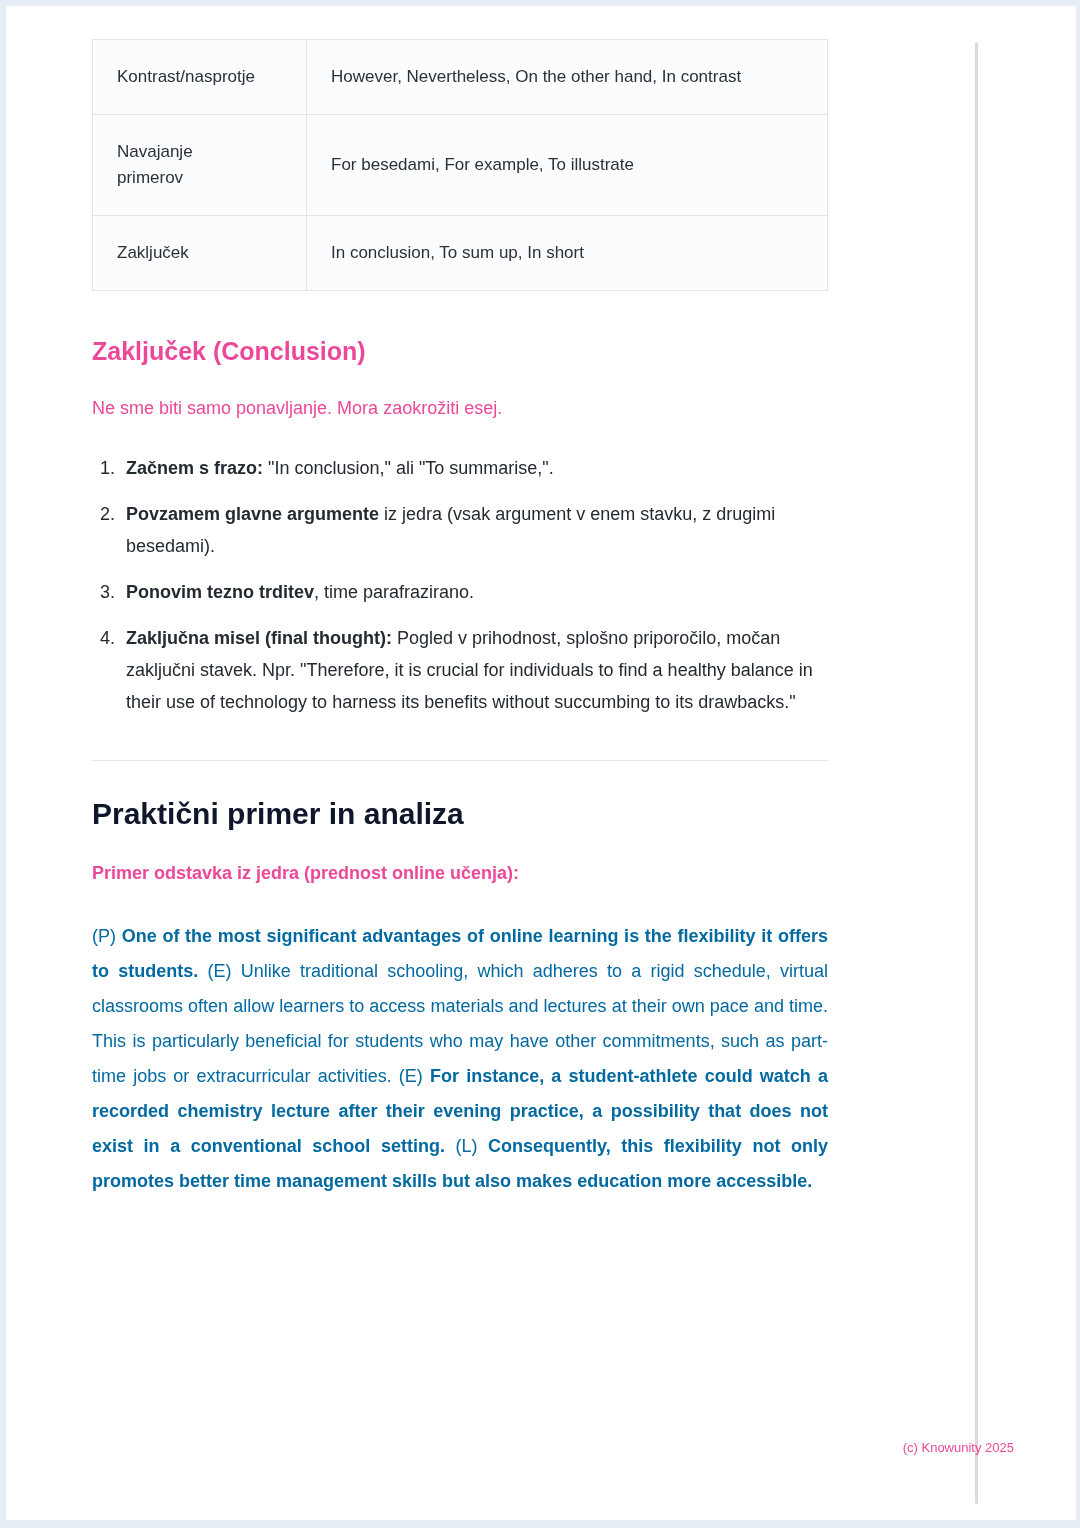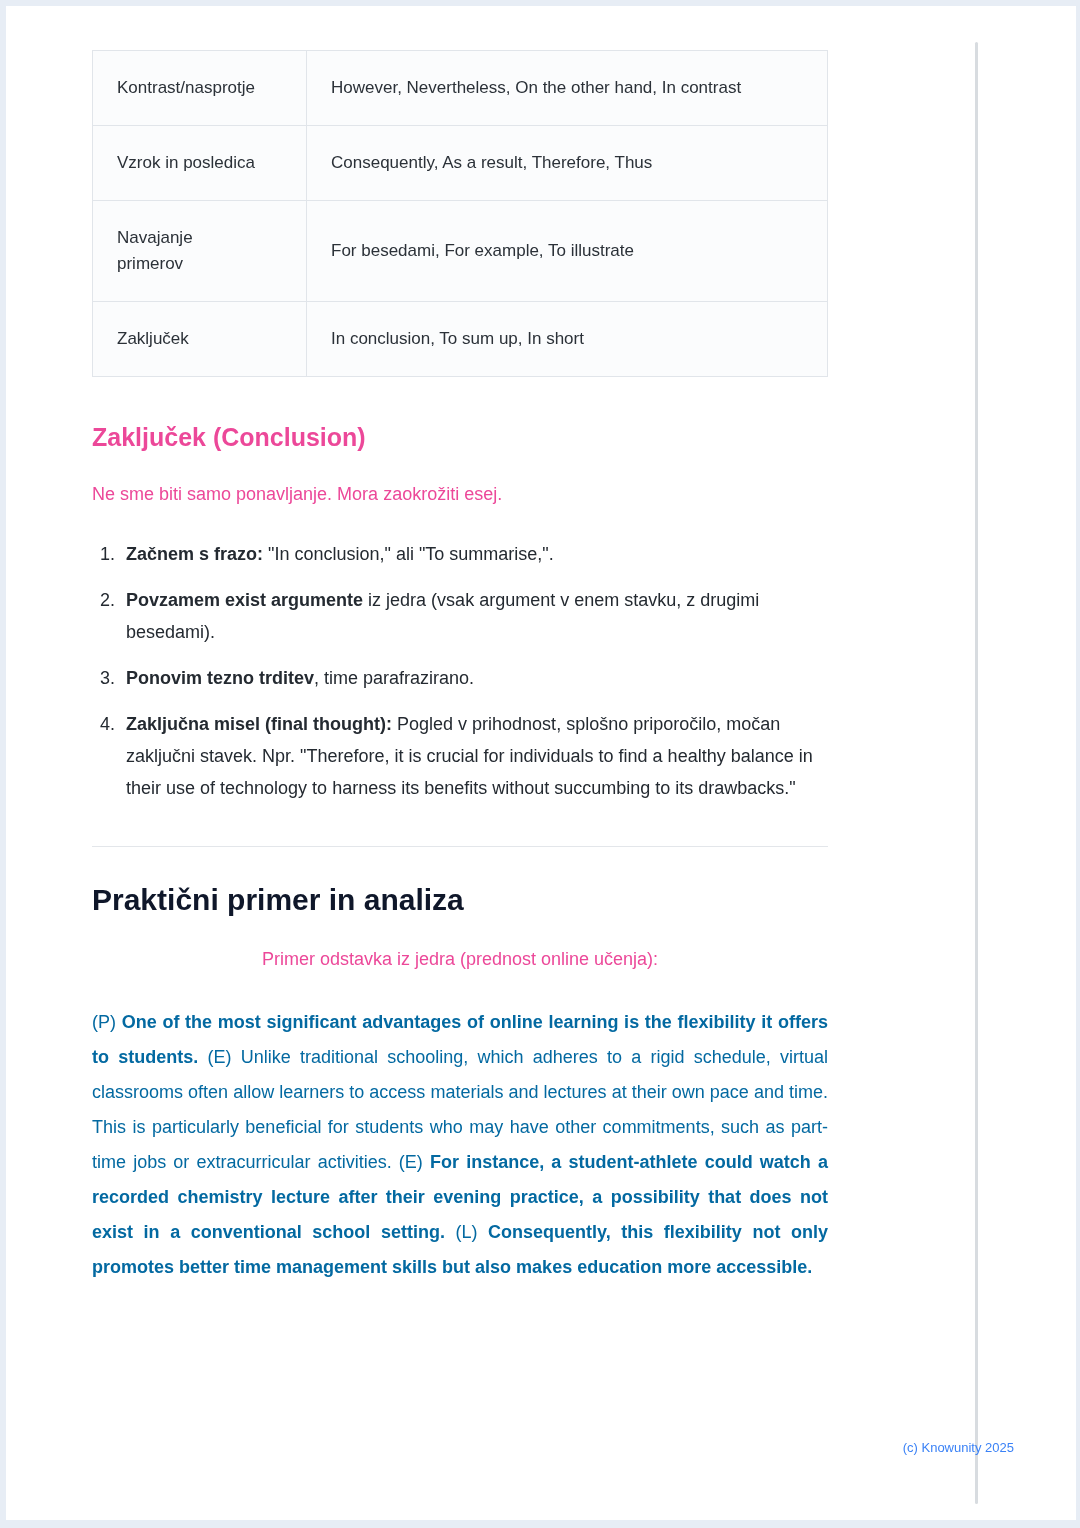--- a/index.html
+++ b/index.html
@@ -10,21 +10,21 @@
     color: #222831;
     overflow: hidden;
   }
   .page {
     position: absolute;
     top: 6px; left: 6px; right: 4px; bottom: 8px;
     background: #ffffff;
   }
   .content {
     position: absolute;
-    top: 12px; left: 86px;
+    top: 1px; left: 86px;
     width: 736px;
     padding-top: 32px;
   }
 
   
   table.lw-table {
     width: 100%;
     border-collapse: collapse;
     font-size: 17px;
     color: #2b3138;
@@ -53,21 +53,21 @@
     color: #0f172a;
   }
 
   
   p.body-text {
     margin-top: 26px;
     font-size: 18px;
     line-height: 32px;
     color: #ec4899;
   }
-  p.bold-line { font-weight: 400; text-align: center; }
+  p.bold-line { font-weight: 700; }
 
   ol.numbered-list {
     margin-top: 28px;
     list-style: none;
     counter-reset: li;
   }
   ol.numbered-list li {
     counter-increment: li;
     position: relative;
     padding-left: 34px;
@@ -110,58 +110,54 @@
     height: 1462px;
     background: #d8dce0;
     border-radius: 2px;
     z-index: 1;
   }
   .watermark {
     position: absolute;
     right: 62px;
     top: 1434px;
     font-size: 13px;
-    color: #3b82f6;
+    color: #ec4899;
     z-index: 2;
   }
 </style>
 </head>
 <body>
 
 <div class="page">
   <div class="content">
 
     <table class="lw-table">
       <tbody>
         <tr>
           <td class="cell-label"><span>Kontrast/nasprotje</span></td>
           <td class="cell-value">However, Nevertheless, On the other hand, In contrast</td>
-        </tr>
-        <tr>
-          <td class="cell-label"><span>Vzrok in posledica</span></td>
-          <td class="cell-value">Consequently, As a result, Therefore, Thus</td>
         </tr>
         <tr>
           <td class="cell-label"><span class="label-narrow">Navajanje primerov</span></td>
           <td class="cell-value">For besedami, For example, To illustrate</td>
         </tr>
         <tr>
           <td class="cell-label"><span>Zaključek</span></td>
           <td class="cell-value">In conclusion, To sum up, In short</td>
         </tr>
       </tbody>
     </table>
 
     <h3 class="section-heading">Zaključek (Conclusion)</h3>
 
     <p class="body-text">Ne sme biti samo ponavljanje. Mora zaokrožiti esej.</p>
 
     <ol class="numbered-list">
       <li><span class="b">Začnem s frazo:</span><span> "In conclusion," ali "To summarise,".</span></li>
-      <li><span class="b">Povzamem exist argumente</span><span> iz jedra (vsak argument v enem stavku, z drugimi besedami).</span></li>
+      <li><span class="b">Povzamem glavne argumente</span><span> iz jedra (vsak argument v enem stavku, z drugimi besedami).</span></li>
       <li><span class="b">Ponovim tezno trditev</span><span>, time parafrazirano.</span></li>
       <li><span class="b">Zaključna misel (final thought):</span><span> Pogled v prihodnost, splošno priporočilo, močan zaključni stavek. Npr. "Therefore, it is crucial for individuals to find a healthy balance in their use of technology to harness its benefits without succumbing to its drawbacks."</span></li>
     </ol>
 
     <hr class="divider">
 
     <h2 class="section-heading">Praktični primer in analiza</h2>
 
 
     <p class="body-text bold-line">Primer odstavka iz jedra (prednost online učenja):</p>

